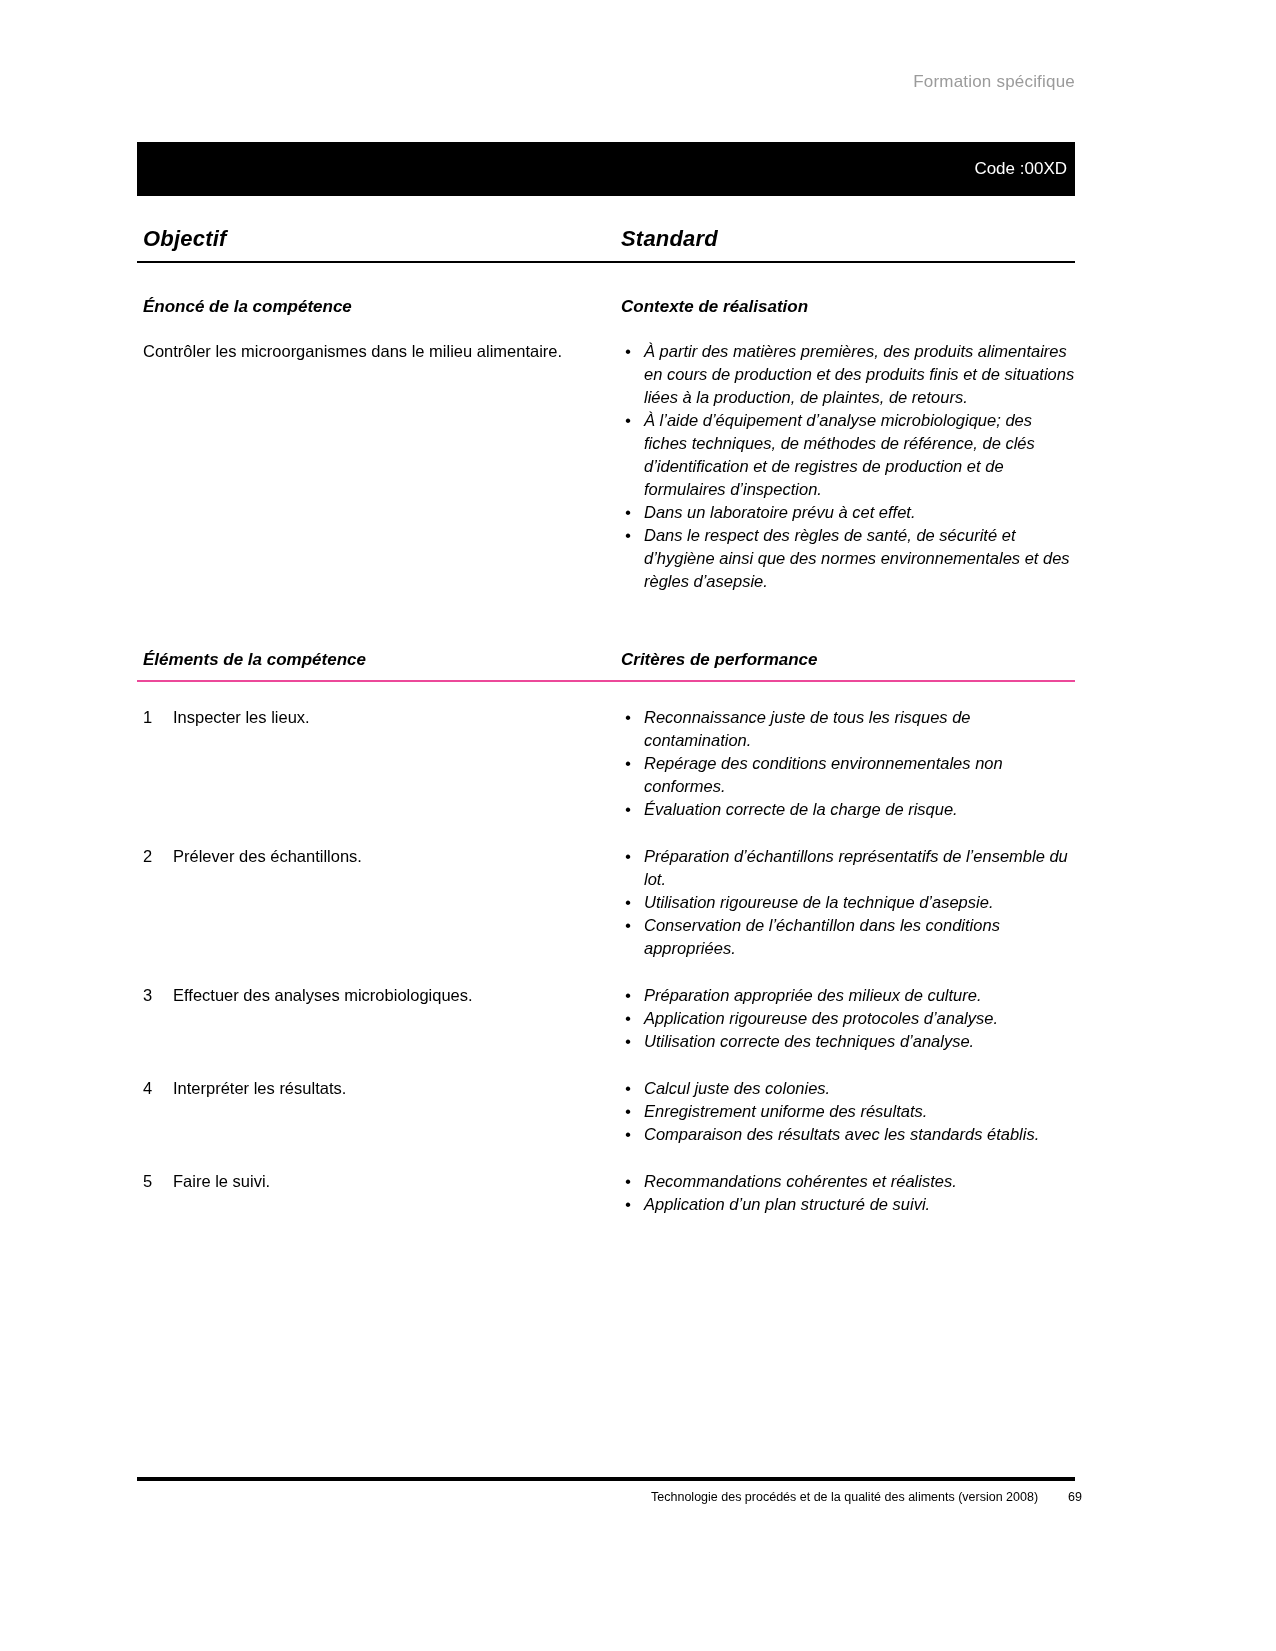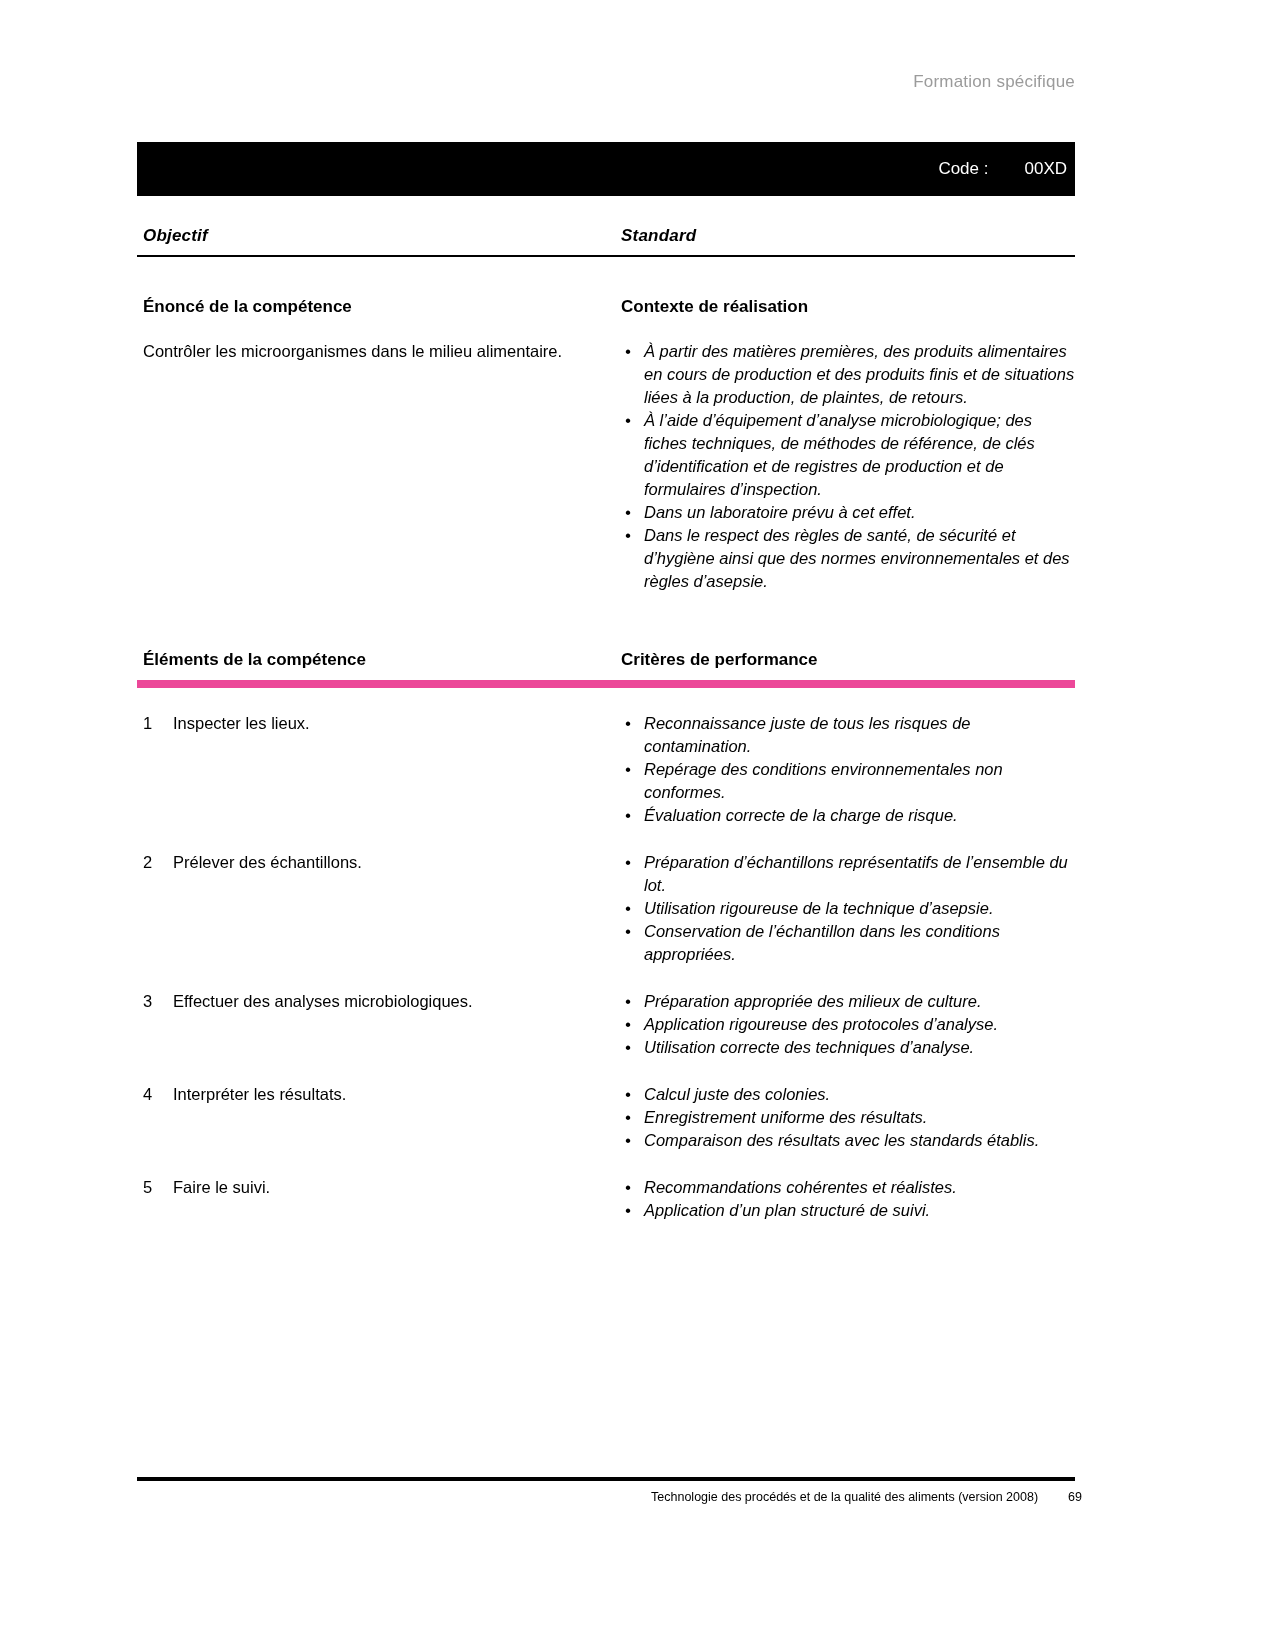--- a/index.html
+++ b/index.html
@@ -15,36 +15,36 @@
     position:absolute;top:72px;right:201px;
     font-size:17px;color:#9b9b9b;letter-spacing:.2px;
   }
 
   .code-bar{
     position:absolute;top:142px;left:137px;width:938px;height:54px;
     background:#000;color:#fff;
     display:flex;align-items:center;justify-content:flex-end;
     font-size:17px;
   }
-  .code-bar .code-label{margin-right:36px;}
+  .code-bar .code-label{}
   .code-bar .code-value{margin-right:8px;}
 
   .col-grid{display:grid;grid-template-columns:478px 1fr;}
 
   .title-row{
     position:absolute;top:226px;left:137px;width:938px;
     padding-bottom:9px;border-bottom:2px solid #000;
   }
   .col-title{
-    font-size:17px;font-weight:bold;font-style:italic;
+    font-size:22px;font-weight:bold;font-style:italic;
     padding-left:6px;letter-spacing:.2px;
   }
 
   .section-head{
-    font-size:17px;font-weight:bold;padding-left:6px;
+    font-size:17px;font-weight:bold;padding-left:6px;font-style:italic;
   }
 
   .block-1{position:absolute;top:297px;left:137px;width:938px;}
   .block-1 .body-row{margin-top:23px;}
 
   p.statement{
     margin:0;padding-left:6px;font-size:16.5px;line-height:23px;
     padding-right:30px;
   }
 
@@ -55,21 +55,21 @@
     position:relative;padding-left:23px;margin:0 0 0 0;
     font-size:16.5px;line-height:23px;font-style:italic;
   }
   ul.bullets li::before{
     content:"\2022";position:absolute;left:4px;top:0;
     font-size:16.5px;line-height:23px;
   }
 
   .elements-wrap{position:absolute;top:650px;left:137px;width:938px;}
   .elements-head{
-    padding-bottom:10px;border-bottom:8px solid #ec4899;
+    padding-bottom:10px;border-bottom:2px solid #ec4899;
   }
   .element-row{margin-top:24px;}
   .element-left{
     display:flex;align-items:flex-start;padding-left:6px;
     font-size:16.5px;line-height:23px;padding-right:40px;
   }
   .element-num{width:30px;flex:0 0 30px;}
   .element-label{flex:1;}
 
   .footer-rule{

